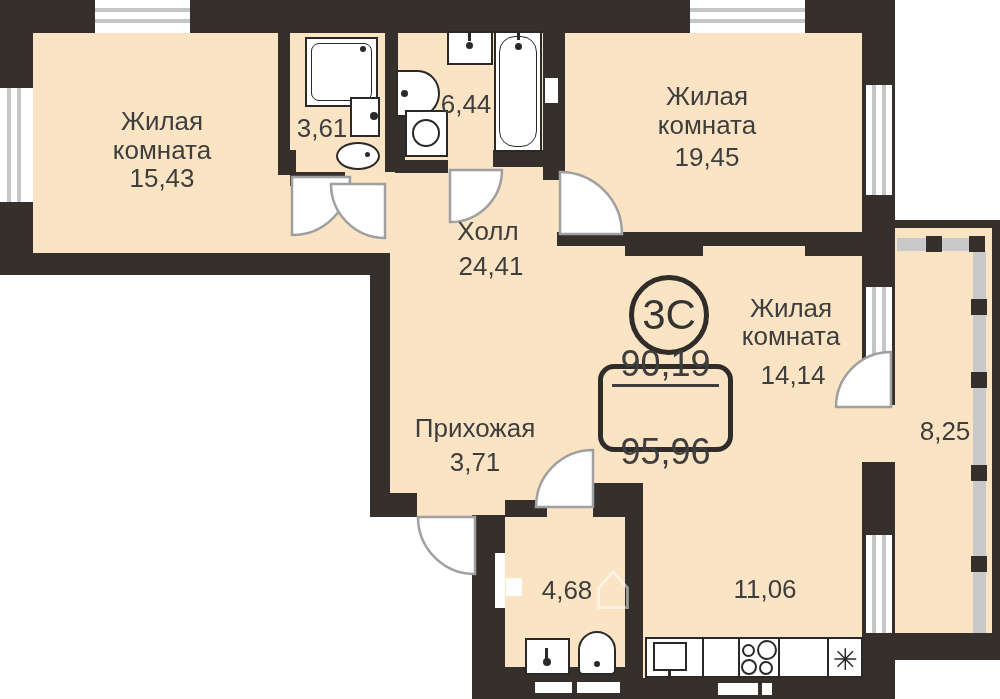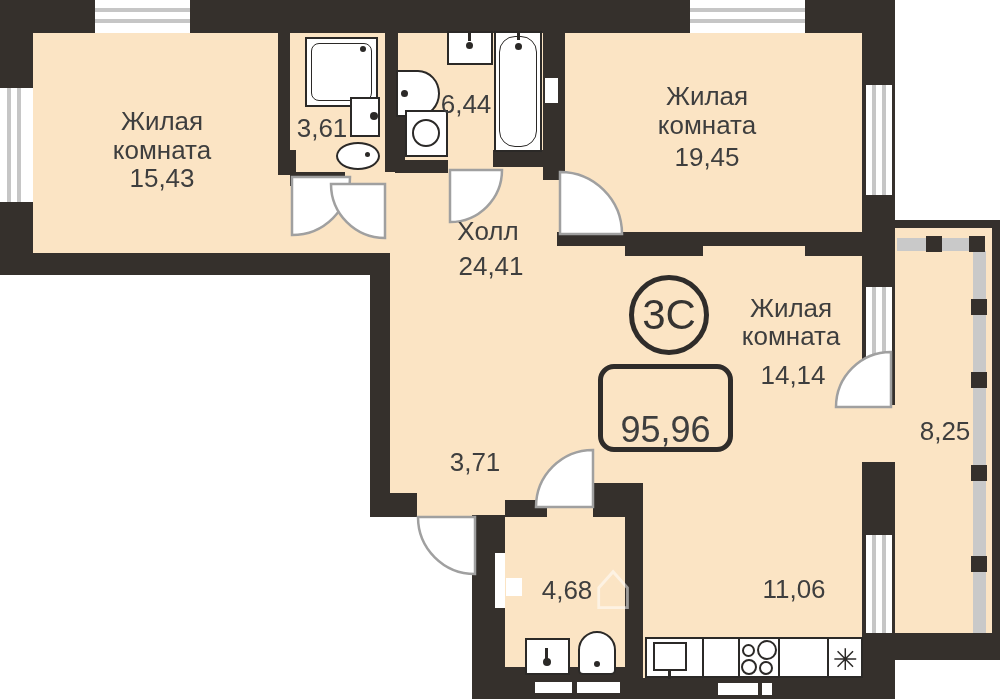--- a/index.html
+++ b/index.html
@@ -174,29 +174,31 @@
   <div class="lbl" style="left:707px;top:111px">комната</div>
   <div class="lbl" style="left:707px;top:143px">19,45</div>
 
   <div class="lbl" style="left:488px;top:217px">Холл</div>
   <div class="lbl" style="left:491px;top:252px">24,41</div>
 
   <div class="lbl" style="left:791px;top:294px">Жилая</div>
   <div class="lbl" style="left:791px;top:322px">комната</div>
   <div class="lbl" style="left:793px;top:361px">14,14</div>
 
+  <div class="lbl" style="left:475px;top:414px">Прихожая</div>
   <div class="lbl" style="left:475px;top:448px">3,71</div>
 
   <div class="lbl" style="left:567px;top:576px">4,68</div>
 
-  <div class="lbl" style="left:794px;top:575px">11,06</div>
+  <div class="lbl" style="left:765px;top:575px">11,06</div>
 
   <div class="lbl" style="left:945px;top:417px">8,25</div>
 
   <div id="badge">
     <span>3С</span>
   </div>
 
   <div id="areabox">
+    <div class="top">90,19</div>
     <div class="bot">95,96</div>
   </div>
 
 </div>
 
 </body></html>

